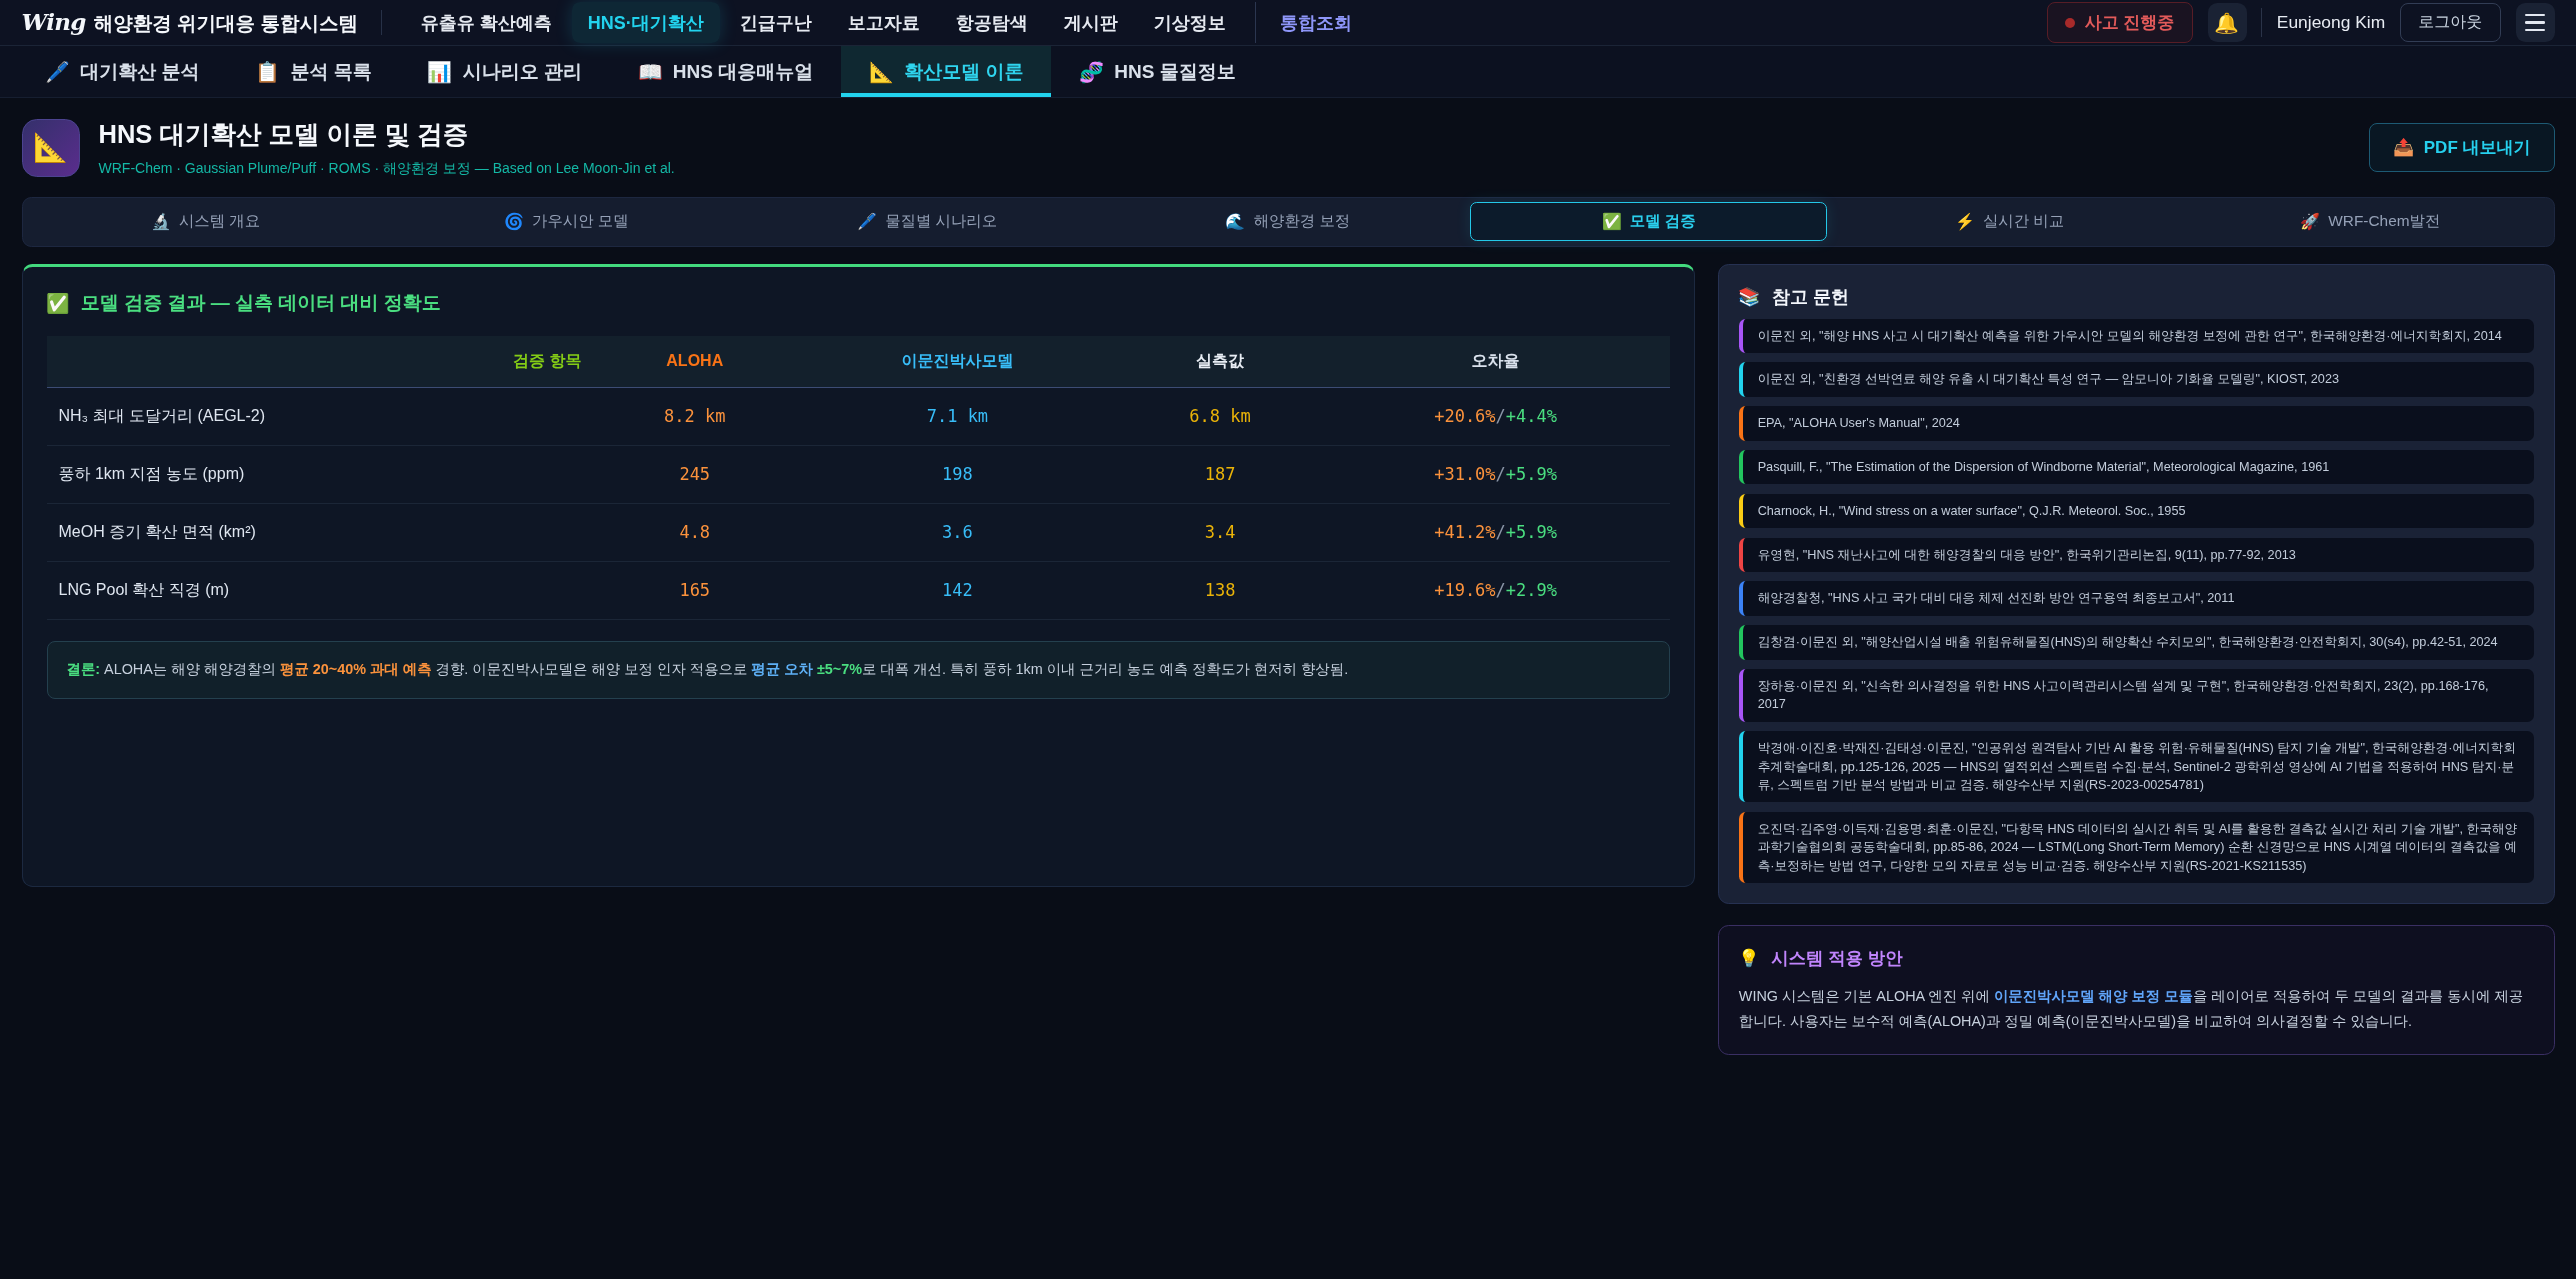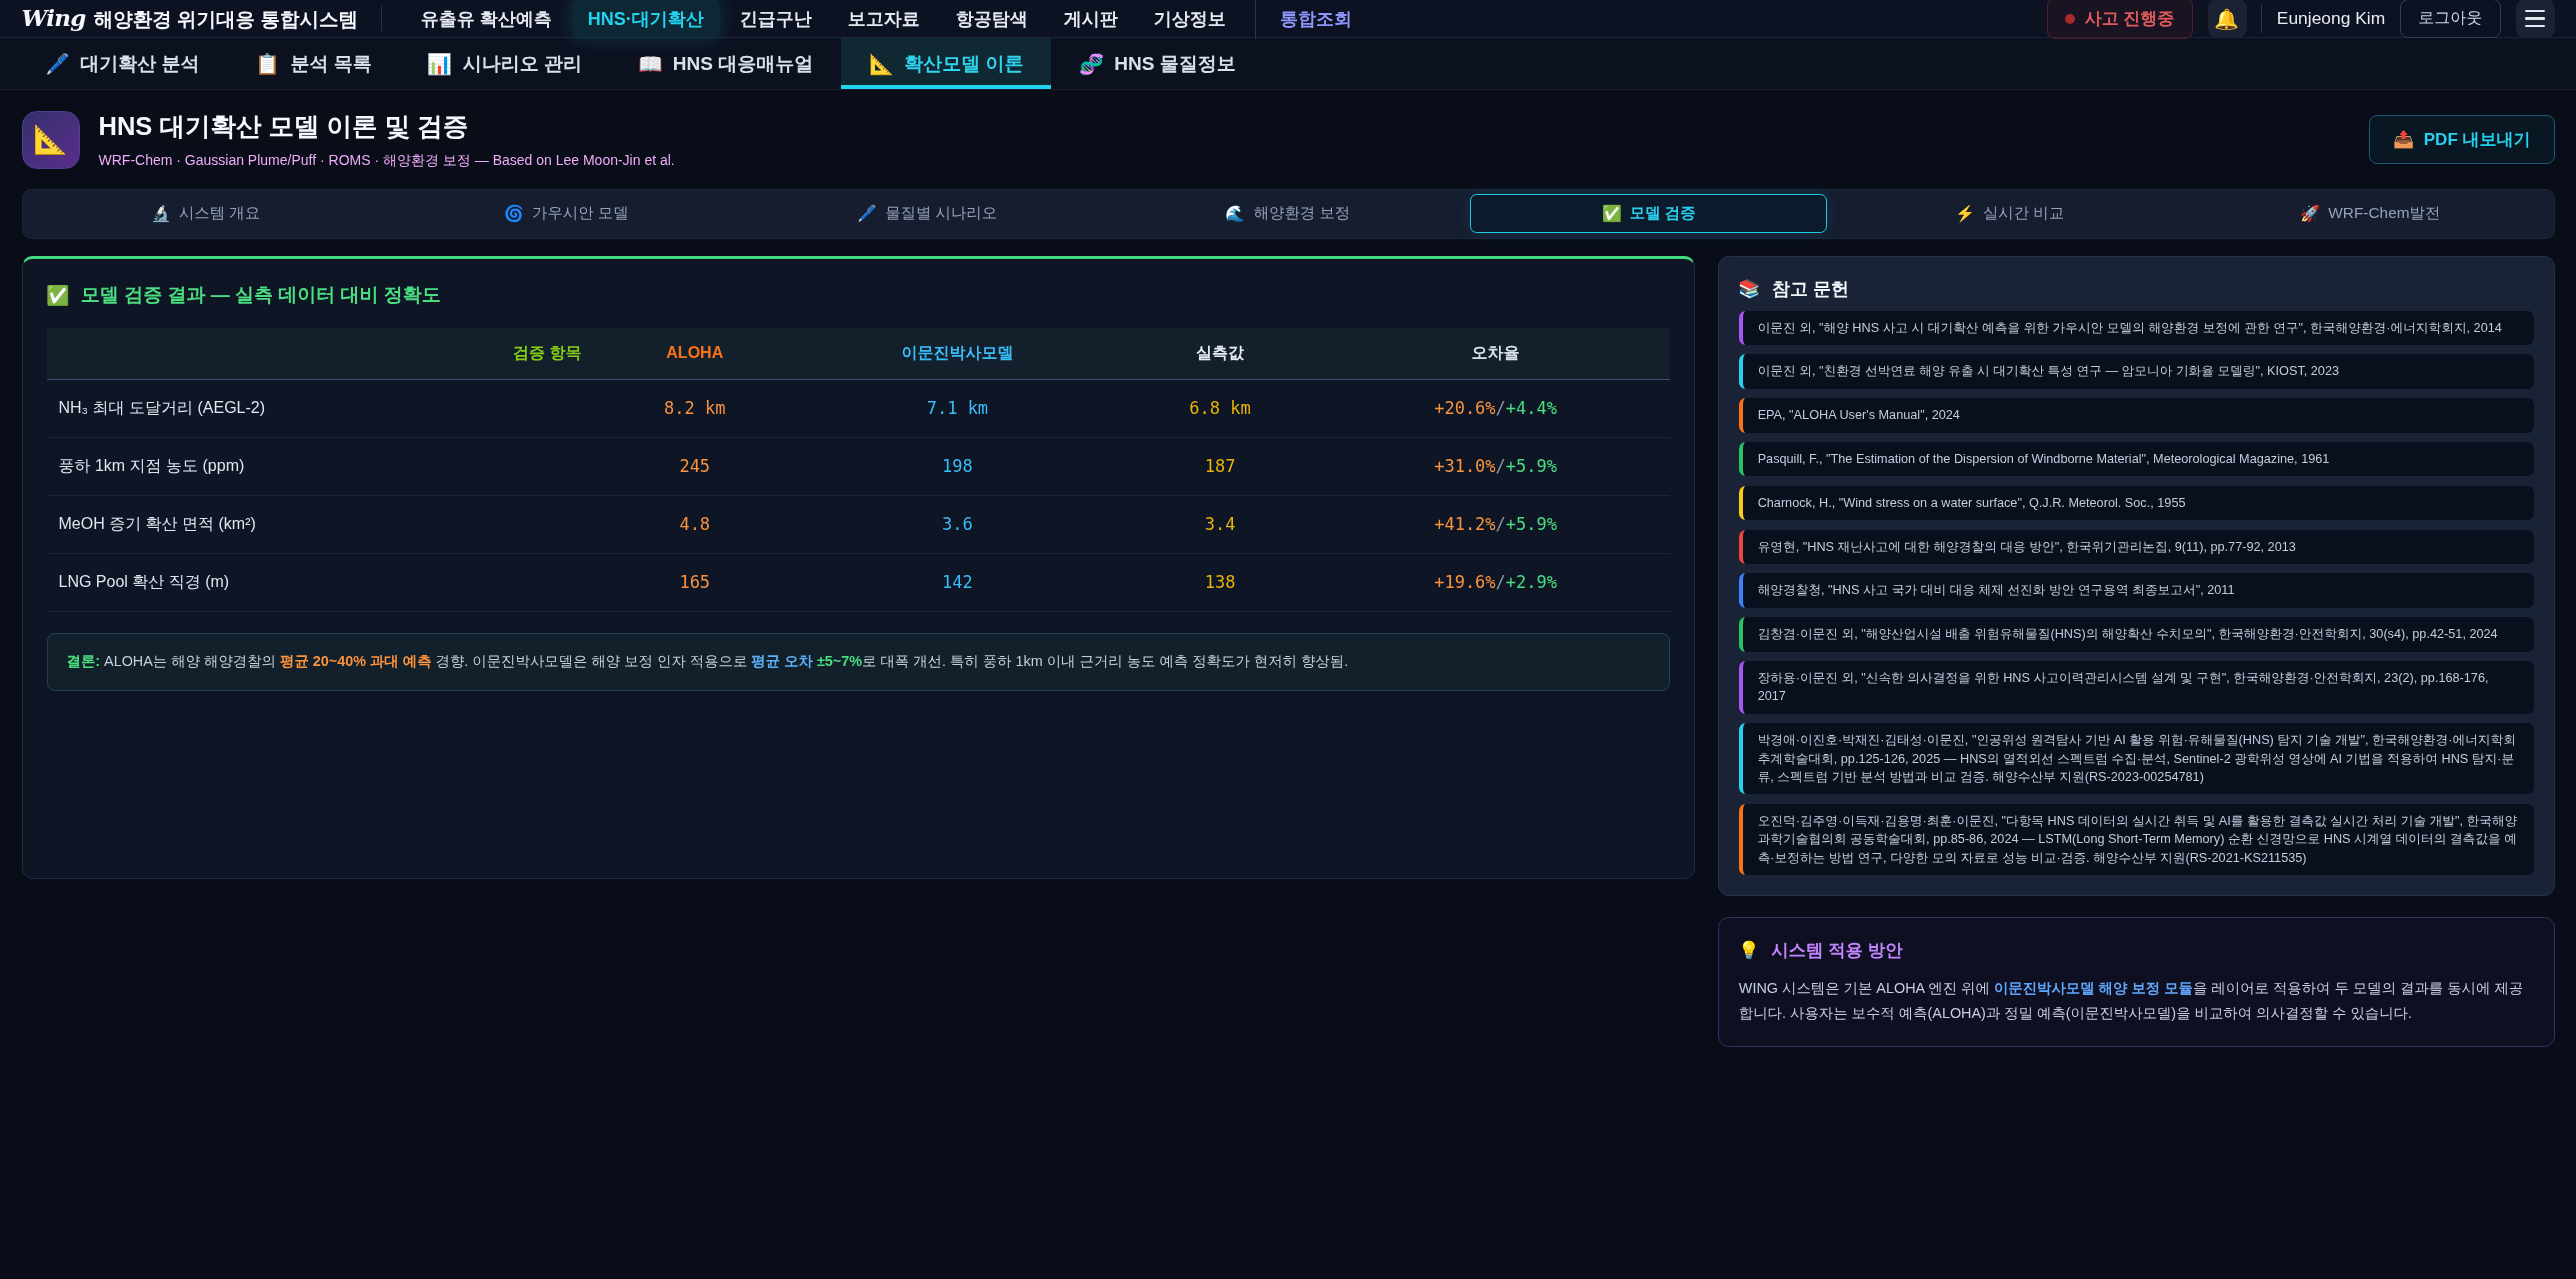--- a/index.html
+++ b/index.html
@@ -7,21 +7,21 @@
   body {
     background:#090d17;
     color:#e2e8f0;
     font-family:"Liberation Sans", sans-serif;
     overflow:hidden;
   }
   a { text-decoration:none; color:inherit; cursor:pointer; }
 
   
   .topnav {
-    height:38px; display:flex; align-items:center;
+    height:46px; display:flex; align-items:center;
     background:#0d1222; border-bottom:0.7px solid #1b2436;
     padding:0 21.5px;
   }
   .logo { display:flex; align-items:baseline; gap:8px; white-space:nowrap; }
   .logo-mark {
     font-family:"DejaVu Serif", serif; font-style:italic; font-weight:700;
     font-size:23px; color:#f4f7fb; letter-spacing:-0.7px;
   }
   .logo-text { font-size:19.5px; font-weight:800; color:#f4f7fb; }
   .nav-divider { width:0.7px; height:25.5px; background:#273147; margin:0 23px; }
@@ -74,21 +74,21 @@
 
   
   .page-header { display:flex; align-items:center; gap:19px; padding:19px 21.5px 13.4px; }
   .title-icon {
     width:58px; height:58px; border-radius:14.8px; flex:none;
     background:linear-gradient(135deg,#34306b,#5a2d8d);
     border:0.7px solid #4c4390;
     display:flex; align-items:center; justify-content:center; font-size:28px;
   }
   .title-block h1 { font-size:25.5px; font-weight:800; color:#f5f8fc; }
-  .subtitle { font-size:14px; color:#f0abfc; margin-top:8px; }
+  .subtitle { font-size:14px; color:#14b8a6; margin-top:8px; }
   .pdf-btn {
     margin-left:auto; display:flex; align-items:center; gap:9.4px;
     padding:12px 23px; border-radius:8px; border:0.7px solid #1d5a74;
     background:rgba(12,74,96,.18); color:#26d0ee; font-size:17px; font-weight:700;
     font-family:"Liberation Sans", sans-serif; cursor:pointer; white-space:nowrap;
   }
 
   
   .section-tabs {
     margin:5.4px 21.5px 0; background:#151d2f; border:0.7px solid #1d2740;

